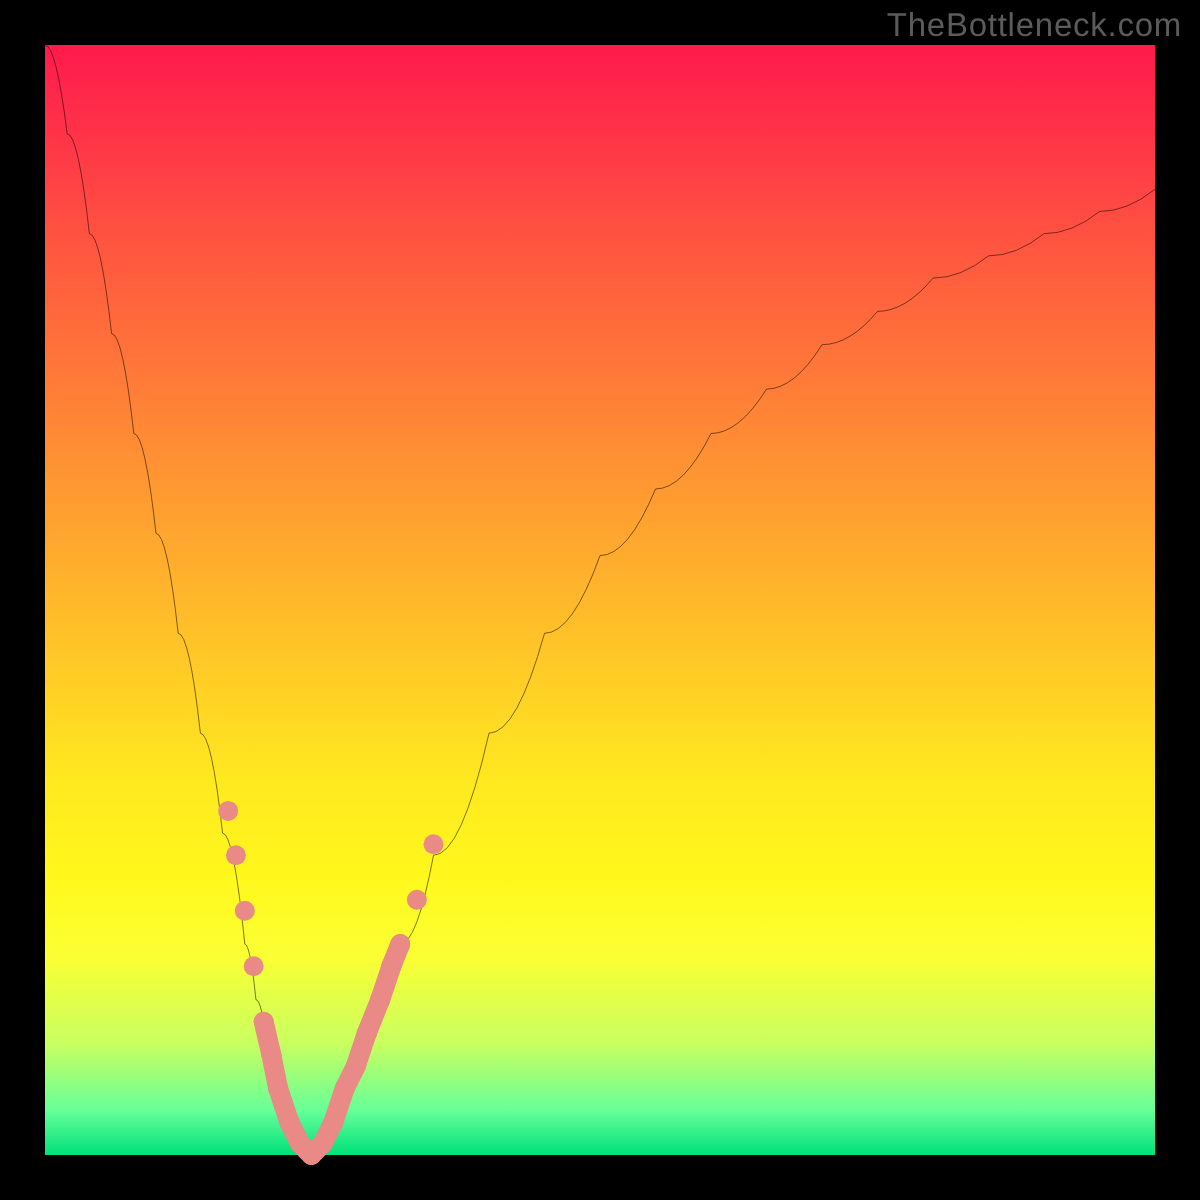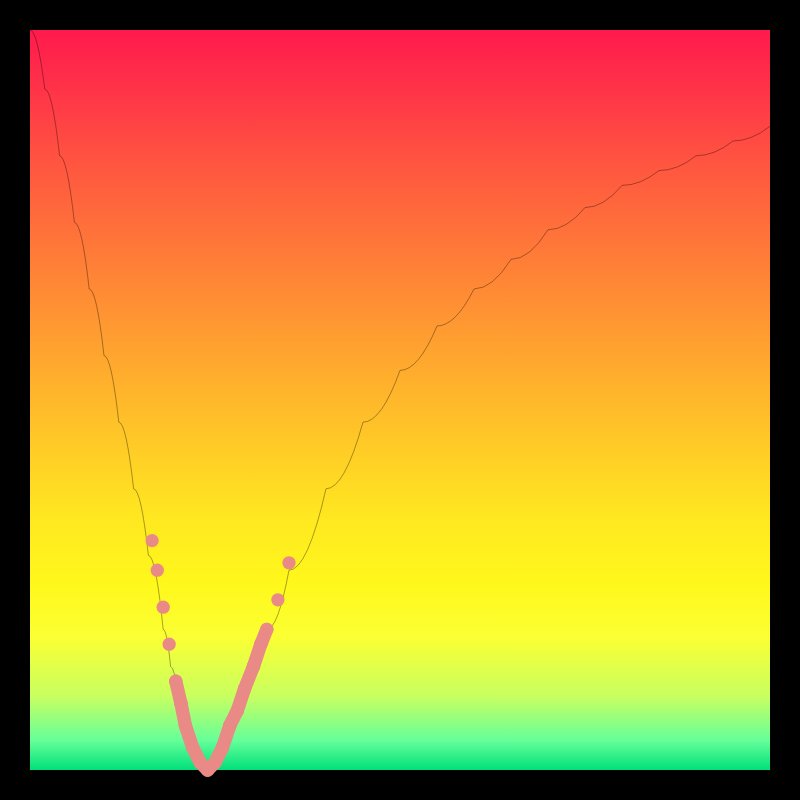--- a/index.html
+++ b/index.html
@@ -57,20 +57,21 @@
     width: 740px;
     height: 740px;
     overflow: visible;
   }
 </style>
 </head>
 <body>
 
 <div class="frame">
 
+  <div class="watermark">TheBottleneck.com</div>
 
   <div class="plot-area">
     <svg class="curve" viewBox="0 0 100 100" preserveAspectRatio="none">
       <path fill="none" stroke="#000" stroke-width="0.35" vector-effect="non-scaling-stroke" d="M 0 0 Q 1 0 2 8 Q 3 8 4 17 Q 5 17 6 26 Q 7 26 8 35 Q 9 35 10 44 Q 11 44 12 53 Q 13 53 14 62 Q 15 62 16 71 Q 17 71 18 81 Q 18.5 81 19 86 Q 19.5 86 20 90 Q 20.5 90 21 94 Q 21.5 94 22 97 Q 22.5 97 23 99 Q 23.5 99 24 100 Q 24.5 100 25 99 Q 25.5 99 26 97 Q 27 97 28 93 Q 29 93 30 87 Q 31 87 32 81 Q 33.5 81 35 73 Q 37.5 73 40 62 Q 42.5 62 45 53 Q 47.5 53 50 46 Q 52.5 46 55 40 Q 57.5 40 60 35 Q 62.5 35 65 31 Q 67.5 31 70 27 Q 72.5 27 75 24 Q 77.5 24 80 21 Q 82.5 21 85 19 Q 87.5 19 90 17 Q 92.5 17 95 15 Q 97.5 15 100 13"></path>
       <g id="marker-group">
           <circle cx="16.5" cy="69" r="0.9" fill="#e98a86"></circle>
           <circle cx="17.2" cy="73" r="0.9" fill="#e98a86"></circle>
           <circle cx="18" cy="78" r="0.9" fill="#e98a86"></circle>
           <circle cx="18.8" cy="83" r="0.9" fill="#e98a86"></circle>
           <circle cx="19.7" cy="88" r="0.9" fill="#e98a86"></circle>

